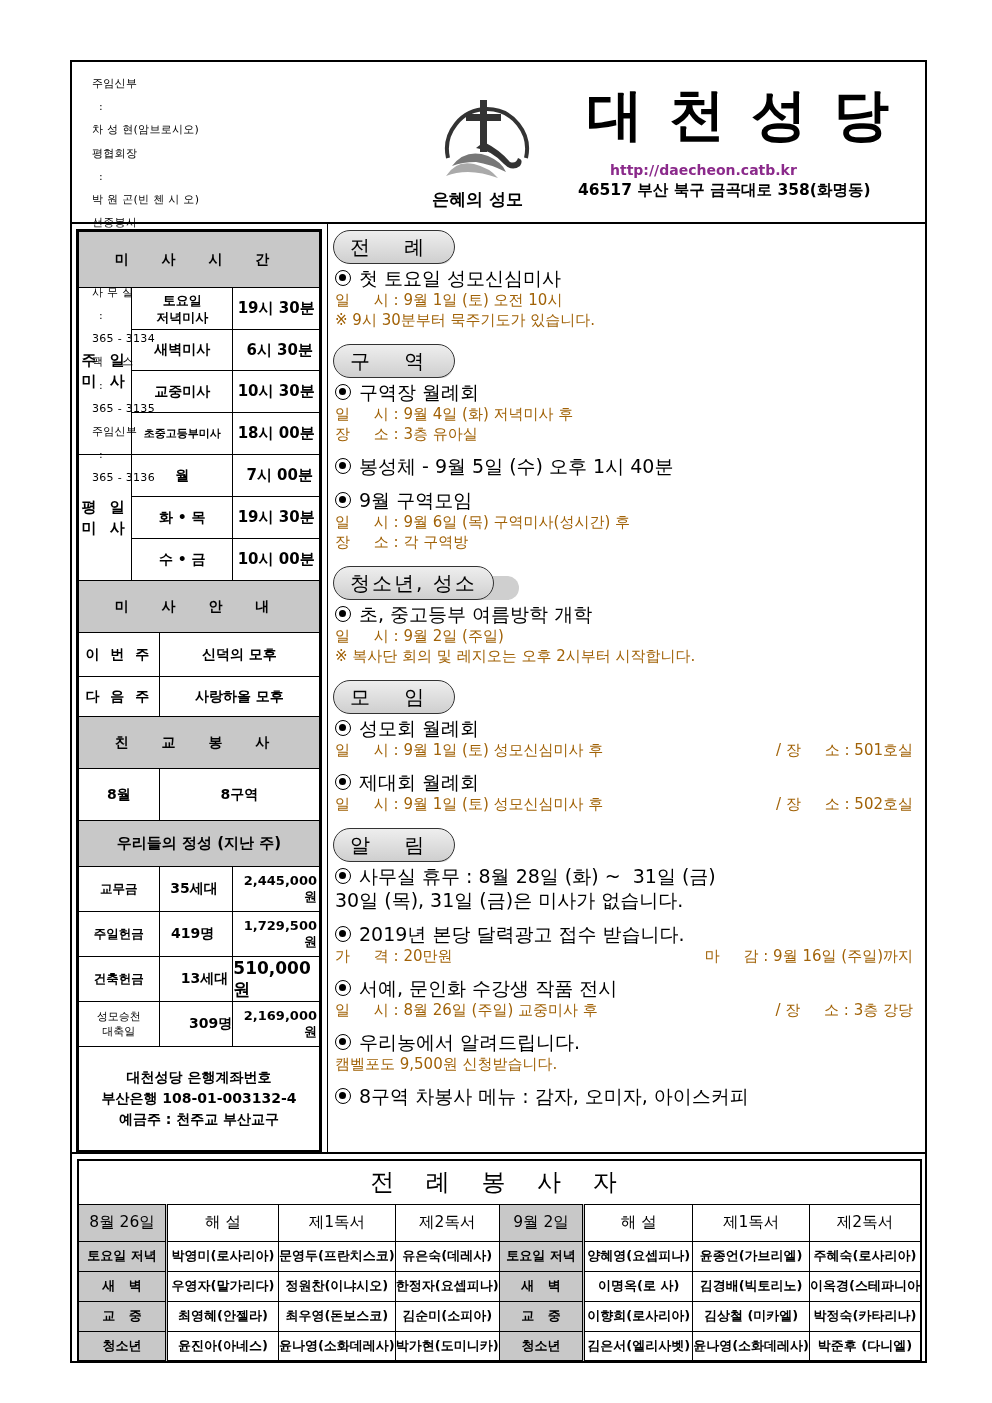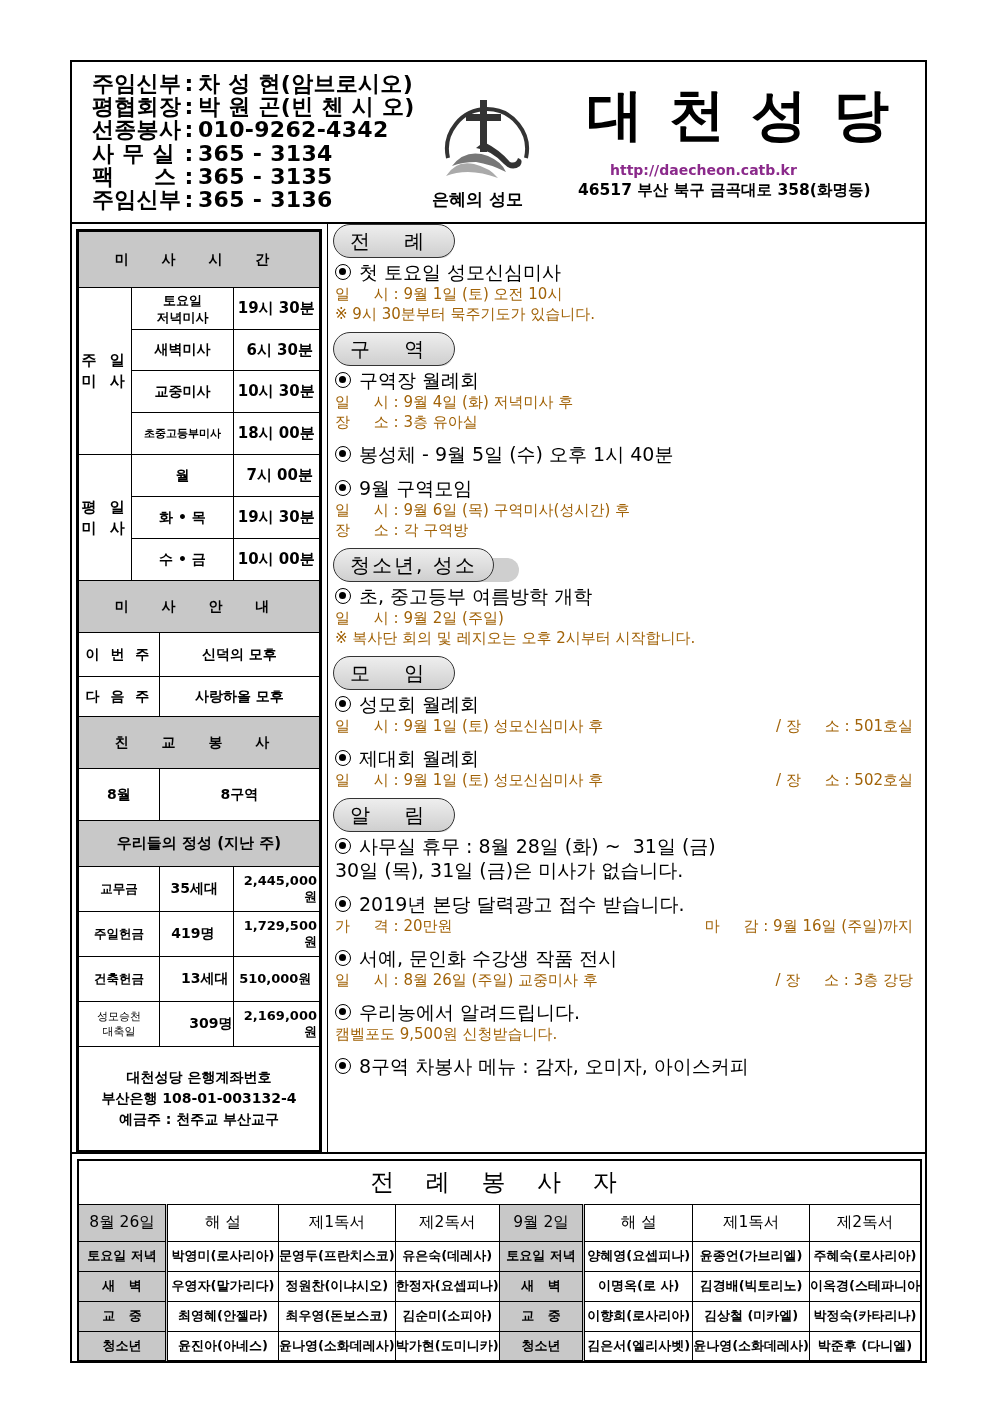--- a/index.html
+++ b/index.html
@@ -4,21 +4,21 @@
 <style>
   * { box-sizing: border-box; margin: 0; padding: 0; }
   html, body { width: 992px; height: 1403px; background: #ffffff; }
   body { font-family: "DejaVu Sans", sans-serif; color: #000; position: relative; }
 
   .page { position: absolute; left: 70px; top: 60px; width: 857px; height: 1303px; border: 2px solid #000; }
 
   
   .header { position: absolute; left: 0; top: 0; width: 853px; height: 162px; border-bottom: 2px solid #000; }
   .info { position: absolute; left: 20px; top: 10px; }
-  .info-row { display: flex; font-size: 22px; font-weight: bold; line-height: 23.2px; letter-spacing: 0.3px; }
+  .info-row { display: flex; font-size: 11px; font-weight: normal; line-height: 23.2px; letter-spacing: 0.3px; flex-direction: column; }
   .info-label { width: 88px; white-space: pre; }
   .info-sep { width: 18px; text-align: center; }
   .info-val { white-space: pre; }
 
   .logo { position: absolute; left: 364px; top: 24px; width: 100px; height: 100px; }
   .logo-caption { position: absolute; left: 360px; top: 126px; font-size: 17px; font-weight: bold; white-space: nowrap; }
 
   .church-name { position: absolute; left: 515px; top: 18px; font-size: 56px; font-weight: bold; letter-spacing: 26px; white-space: nowrap; line-height: 70px; }
   .church-url { position: absolute; left: 538px; top: 100px; font-size: 14px; font-weight: bold; color: #8b2a8b; }
   .church-addr { position: absolute; left: 506px; top: 118px; font-size: 15.5px; font-weight: bold; white-space: nowrap; }
@@ -27,21 +27,21 @@
   .leftcol { position: absolute; left: 0; top: 162px; width: 256px; height: 928px; border-right: 1px solid #000; }
   .lbox { position: absolute; left: 4px; top: 5px; width: 246px; border: 2px solid #000; }
   .lbox table { border-collapse: collapse; width: 100%; }
   .lbox td { border: 1px solid #000; text-align: center; font-weight: bold; font-size: 14px; }
   .gray { background: #c8c8c8; }
   .sec-title { font-size: 16px; letter-spacing: 14px; height: 56px; }
   .bank { height: 104px; font-size: 14.5px; line-height: 21px; }
 
   
   .rightcol { position: absolute; left: 257px; top: 162px; width: 596px; height: 928px; }
-  .pill-wrap { position: relative; height: 34px; }
+  .pill-wrap { position: relative; height: 34px; margin-top: 6px; }
   .pill { position: absolute; left: 4px; top: 0; height: 34px; padding: 0 16px; border: 1.5px solid #333; border-radius: 17px; background: linear-gradient(#eeeeee, #cfcfcf); font-size: 20px; display: flex; align-items: center; letter-spacing: 14px; z-index: 2; }
   .pill-shadow { position: absolute; top: 10px; height: 24px; border-radius: 12px; background: #cfcfcf; z-index: 1; }
   .item-title { font-size: 19px; padding-left: 6px; line-height: 24px; margin-top: 2px; white-space: pre; }
   .item-sub { font-size: 15px; padding-left: 6px; line-height: 20px; color: #a16207; white-space: pre; display: flex; justify-content: space-between; padding-right: 12px; }
   .gap { height: 8px; }
   .bullet { display: inline-block; width: 16px; height: 16px; border: 1.5px solid #000; border-radius: 50%; position: relative; margin-right: 8px; vertical-align: -1px; }
   .bullet::after { content: ""; position: absolute; left: 3px; top: 3px; width: 7px; height: 7px; background: #000; border-radius: 50%; }
 
   
   .bottom { position: absolute; left: 0; top: 1090px; width: 853px; height: 209px; border-top: 2px solid #000; }
@@ -182,21 +182,21 @@
               <td style="font-size:13px;text-align:right;padding-right:2px">2,445,000원</td>
             </tr>
         <tr style="height:45px">
               <td colspan="2" style="font-size:12.5px">주일헌금</td>
               <td style="font-size:14px;text-align:right;padding-right:18px">419명</td>
               <td style="font-size:13px;text-align:right;padding-right:2px">1,729,500원</td>
             </tr>
         <tr style="height:45px">
               <td colspan="2" style="font-size:12.5px">건축헌금</td>
               <td style="font-size:14px;text-align:right;padding-right:4px">13세대</td>
-              <td style="font-size:13px;text-align:center;padding-right:2px">510,000원</td>
+              <td style="font-size:17px;text-align:left;padding-right:2px">510,000원</td>
             </tr>
         <tr style="height:45px">
               <td colspan="2" style="font-size:11px;white-space:pre-line;line-height:15px;font-weight:normal">성모승천
 대축일</td>
               <td style="font-size:14px;text-align:right;">309명</td>
               <td style="font-size:13px;text-align:right;padding-right:2px">2,169,000원</td>
             </tr>
 
         <tr>
               <td colspan="4" class="bank">

